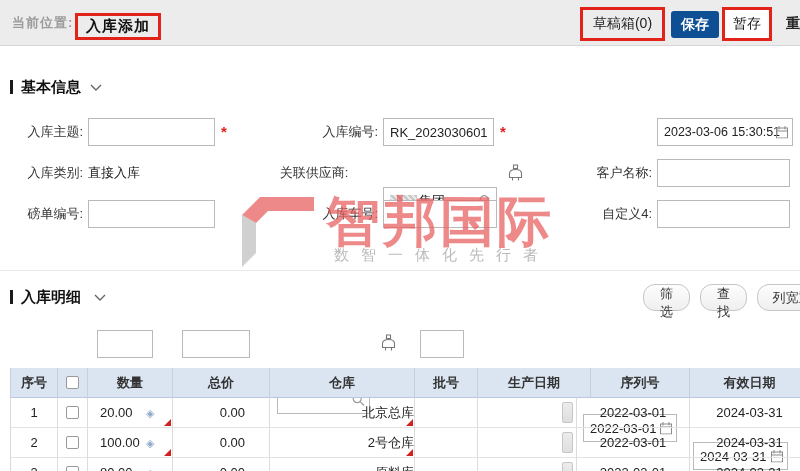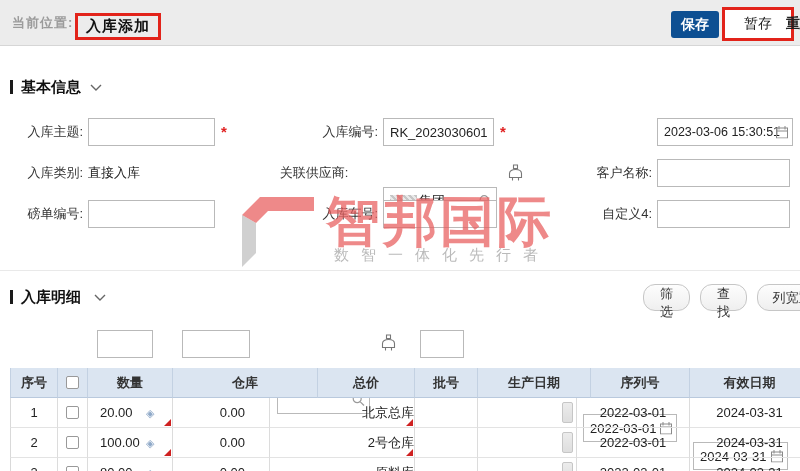--- a/index.html
+++ b/index.html
@@ -16,21 +16,21 @@
   .redbox { border:3px solid #e2231a; }
   .loc-value-box { position:absolute; left:75px; top:13px; height:27px; padding:0 8px;
                    display:flex; align-items:center; }
   .loc-value { font-size:15px; font-weight:bold; color:#111; letter-spacing:1px; }
   .draft-box { position:absolute; left:580px; top:7px; width:85px; height:34px;
                display:flex; align-items:center; justify-content:center; }
   .draft-label { font-size:14px; color:#222; cursor:pointer; }
   .save-btn { position:absolute; left:671px; top:11px; width:48px; height:27px;
               background:#0d4f92; border:none; border-radius:3px; color:#fff;
               font-size:14px; font-weight:600; cursor:pointer; font-family:inherit; }
-  .hold-box { position:absolute; left:722px; top:7px; width:72px; height:34px; }
+  .hold-box { position:absolute; left:722px; top:7px; width:50px; height:34px; }
   .hold-btn { width:100%; height:100%; background:#fff; border:none; font-size:14px;
               color:#222; cursor:pointer; font-family:inherit; }
   .reset-partial { position:absolute; left:786px; top:0; line-height:46px;
                    font-size:14px; font-weight:bold; color:#222; cursor:pointer; }
 
   
   .sec-bar { width:3px; height:14px; background:#1a1a1a; }
   .sec-title { font-size:15px; font-weight:bold; color:#111; }
   .chev { display:inline-block; }
 
@@ -100,20 +100,23 @@
 </head>
 <body>
 
 <div class="screen">
 
   <div class="topbar">
     <span class="loc-label">当前位置:</span>
     <div class="loc-value-box redbox">
       <span class="loc-value">入库添加</span>
     </div>
+    <div class="draft-box redbox">
+      <span class="draft-label">草稿箱(0)</span>
+    </div>
     <button class="save-btn">保存</button>
     <div class="hold-box redbox">
       <button class="hold-btn">暂存</button>
     </div>
     <span class="reset-partial">重</span>
   </div>
 
   <div class="abs sec-bar" style="left:10px; top:80px;"></div>
   <span class="abs sec-title" style="left:21px; top:78px;">基本信息</span>
   <span class="abs chev" style="left:90px; top:84px;">
@@ -245,22 +248,22 @@
     </span>
   </div>
 
   <div class="table">
     <div class="trow thead">
       <div class="c c-no">序号</div>
       <div class="c c-cb">
           <span class="checkbox"></span>
         </div>
       <div class="c c-qty" style="justify-content:center; padding-left:0;">数量</div>
+      <div class="c c-total" style="justify-content:center; padding-right:0;">总价</div>
       <div class="c c-wh" style="justify-content:center; padding-left:0;">仓库</div>
-      <div class="c c-total" style="justify-content:center; padding-right:0;">总价</div>
       <div class="c c-batch">批号</div>
       <div class="c c-pdate">生产日期</div>
       <div class="c c-serial" style="justify-content:center;">序列号</div>
       <div class="c c-vdate">有效日期</div>
     </div>
 
     <div class="trow">
       <div class="c c-no">1</div>
       <div class="c c-cb">
           <span class="checkbox"></span>

